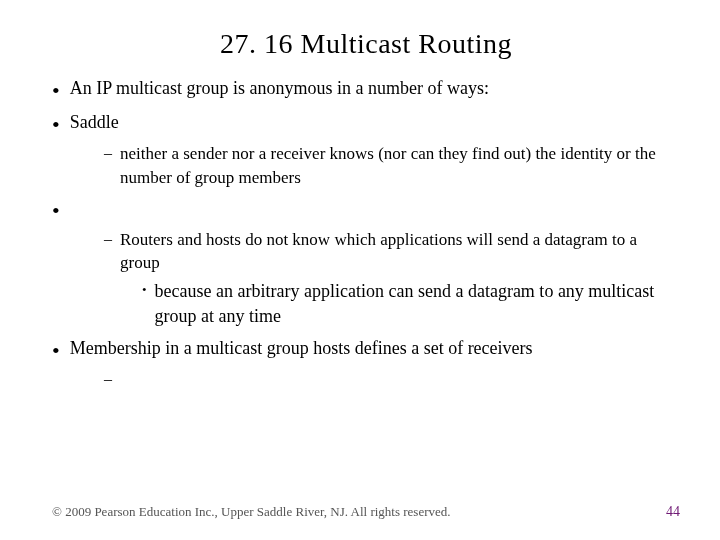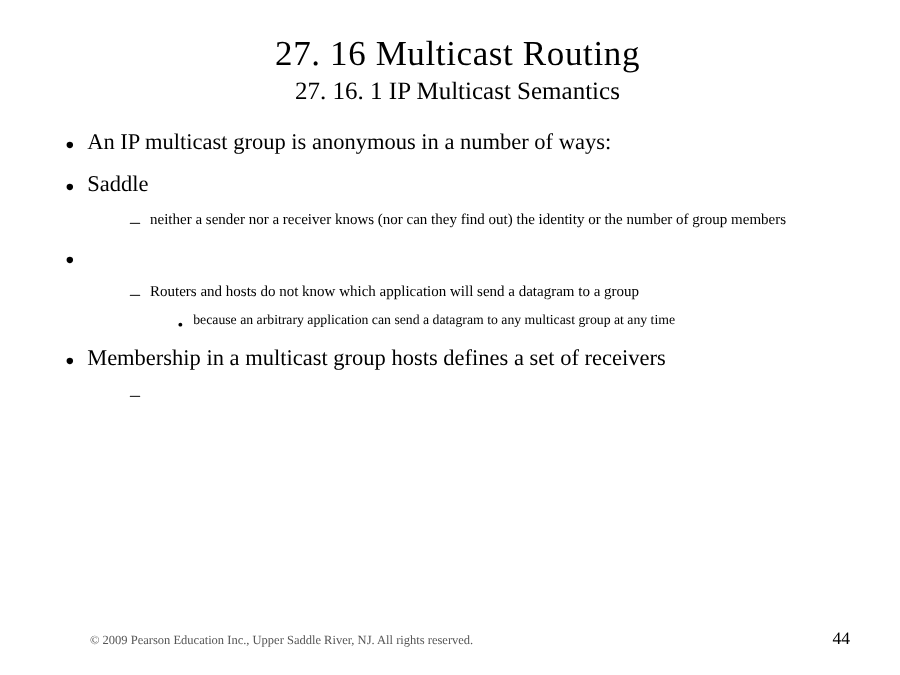--- a/index.html
+++ b/index.html
@@ -78,75 +78,73 @@
     }
 
     .dash {
       font-size: 16px;
       margin-right: 8px;
       flex-shrink: 0;
       margin-top: 2px;
     }
 
     .sub-text {
-      font-size: 12px;
+      font-size: 17px;
       line-height: 1.4;
     }
 
     .sub-sub-bullet {
       display: flex;
       align-items: flex-start;
       padding-left: 90px;
       margin-bottom: 4px;
     }
 
     .sub-sub-dot {
       font-size: 13px;
       margin-right: 8px;
       flex-shrink: 0;
       margin-top: 3px;
     }
 
     .sub-sub-text {
-      font-size: 11px;
+      font-size: 18px;
       line-height: 1.4;
     }
 
     .footer {
       display: flex;
       justify-content: space-between;
       align-items: center;
       margin-top: 12px;
       padding-top: 4px;
       border-top: none;
     }
 
     .footer-text {
-      font-size: 10px;
+      font-size: 13px;
       color: #555;
-      margin-left: 20px;
     }
 
     .footer-page {
       font-size: 14px;
-      color: #000000;
+      color: #701a75;
     }
 
     .section-gap {
       margin-bottom: 6px;
     }
   </style>
 </head>
 <body>
 
 <div class="page">
 
   <div class="title-section">
     <div class="main-title">27. 16  Multicast Routing</div>
-    <div class="sub-title">27. 16. 1  IP Multicast Semantics</div>
   </div>
 
   <div class="content">
 
     <div class="bullet-item section-gap">
       <span class="bullet-dot">•</span>
       <span class="bullet-text-large">An IP multicast group is anonymous in a number of ways:</span>
     </div>
 
     <div class="bullet-item">
@@ -158,21 +156,21 @@
       <span class="dash">–</span>
       <span class="sub-text">neither a sender nor a receiver knows (nor can they find out) the identity or the number of group members</span>
     </div>
 
     <div class="bullet-item">
       <span class="bullet-dot">•</span>
     </div>
 
     <div class="sub-bullet">
       <span class="dash">–</span>
-      <span class="sub-text">Routers and hosts do not know which application will send a datagram to a group</span>
+      <span class="sub-text">Routers and hosts do not know which applications will send a datagram to a group</span>
     </div>
 
     <div class="sub-sub-bullet section-gap">
       <span class="sub-sub-dot">•</span>
       <span class="sub-sub-text">because an arbitrary application can send a datagram to any multicast group at any time</span>
     </div>
 
     <div class="bullet-item">
       <span class="bullet-dot">•</span>
       <span class="bullet-text-large">Membership in a multicast group hosts defines a set of receivers</span>

